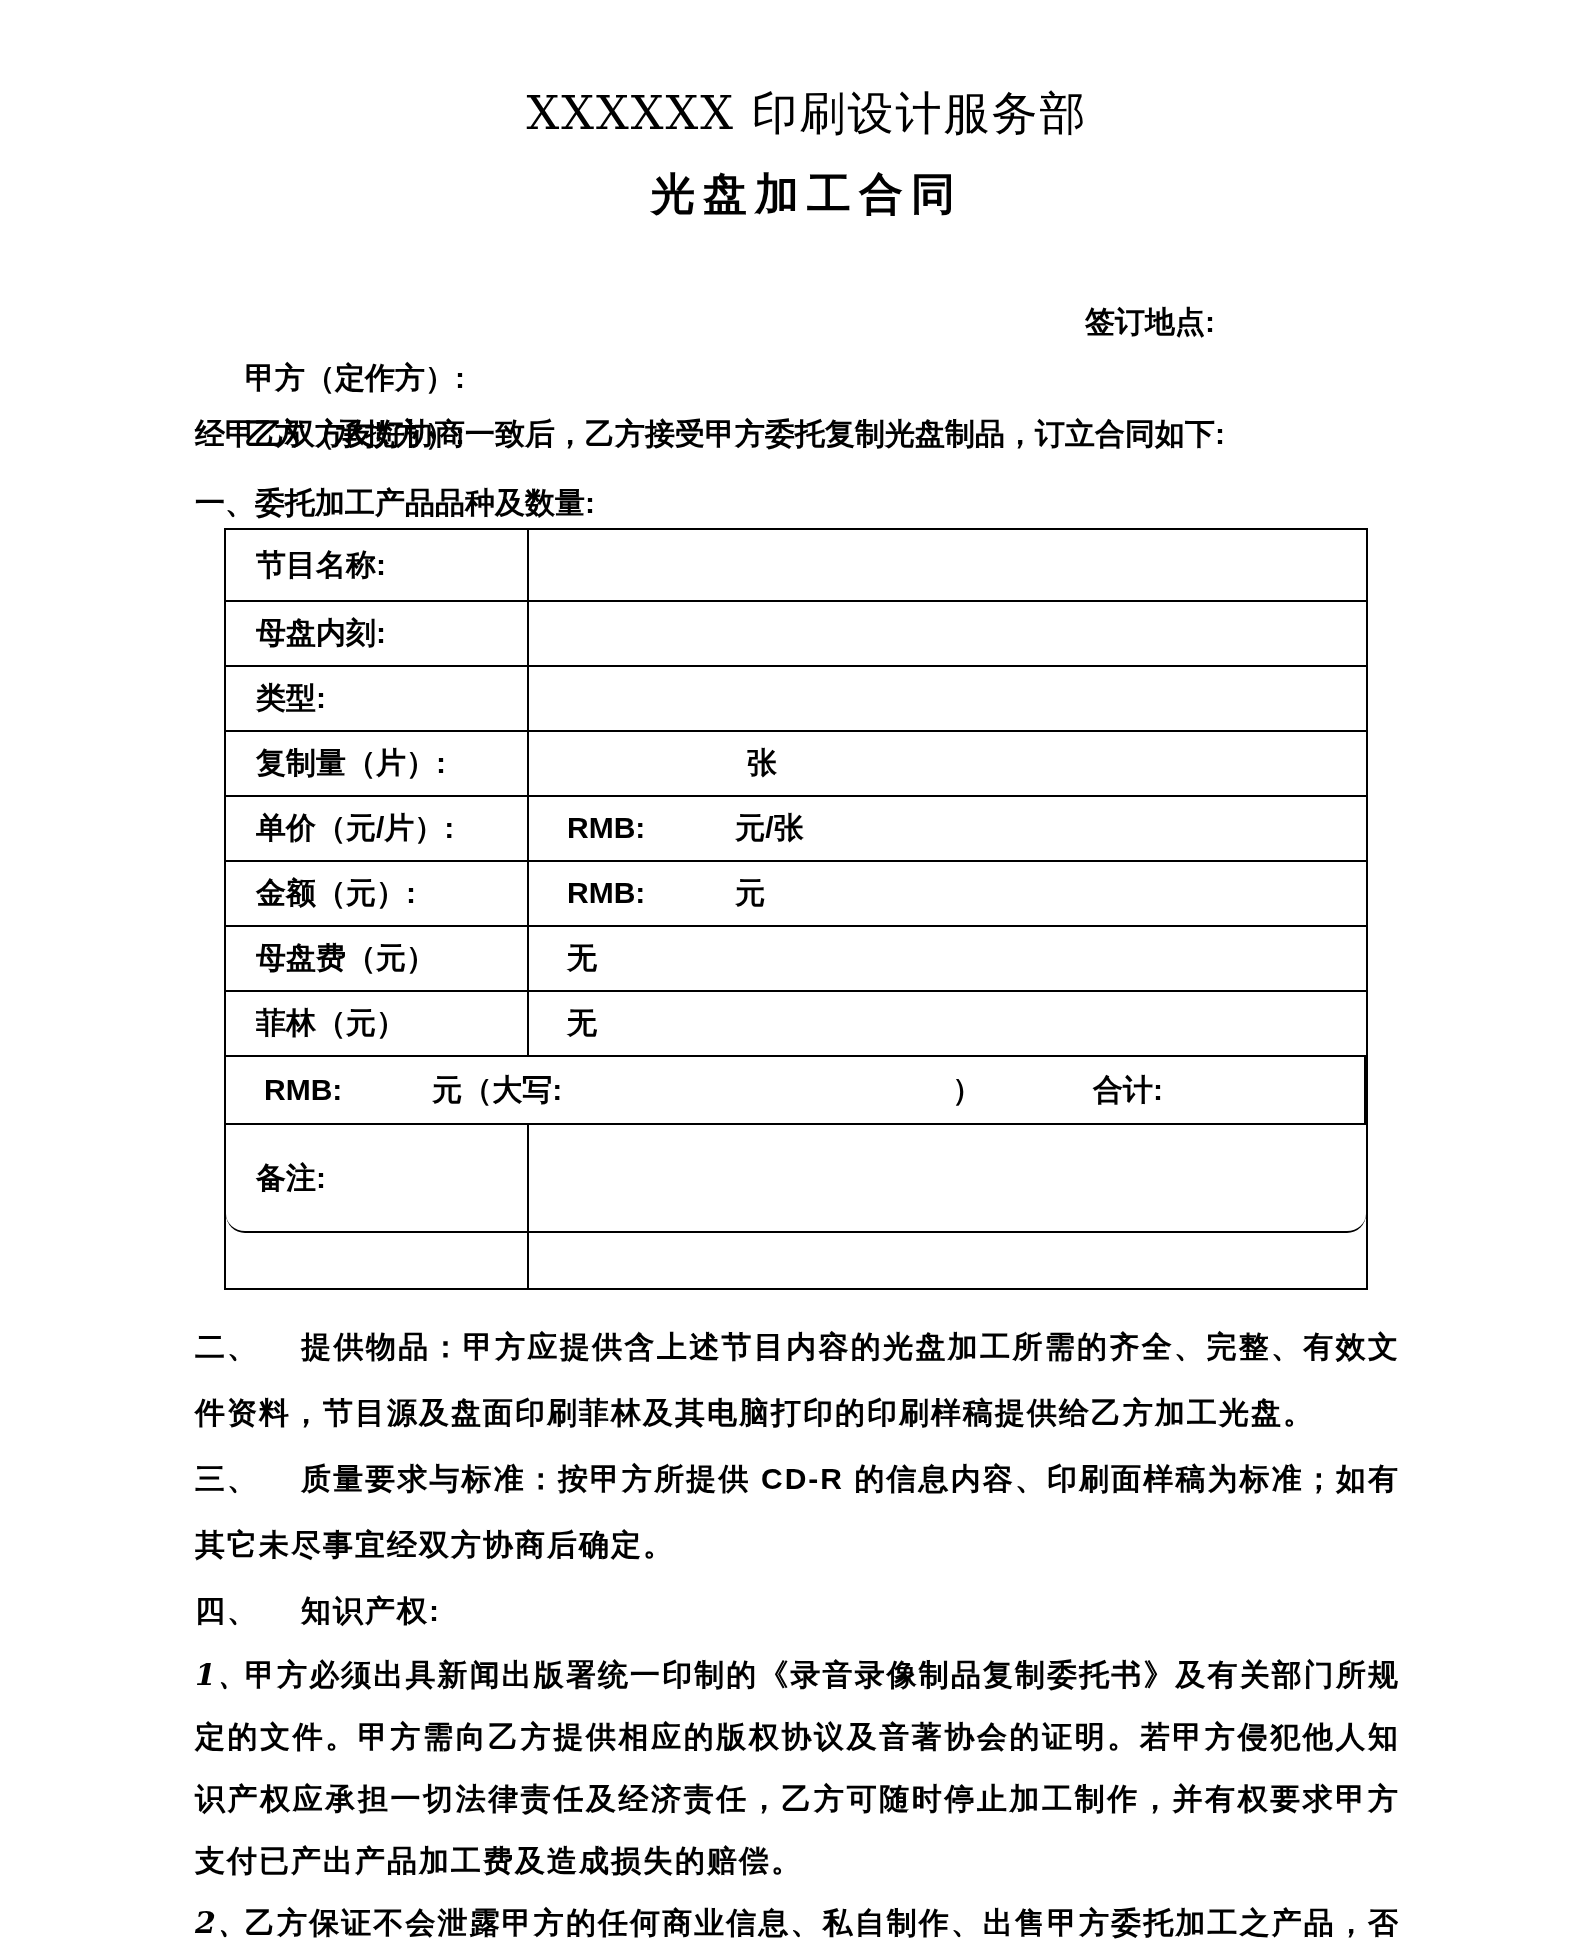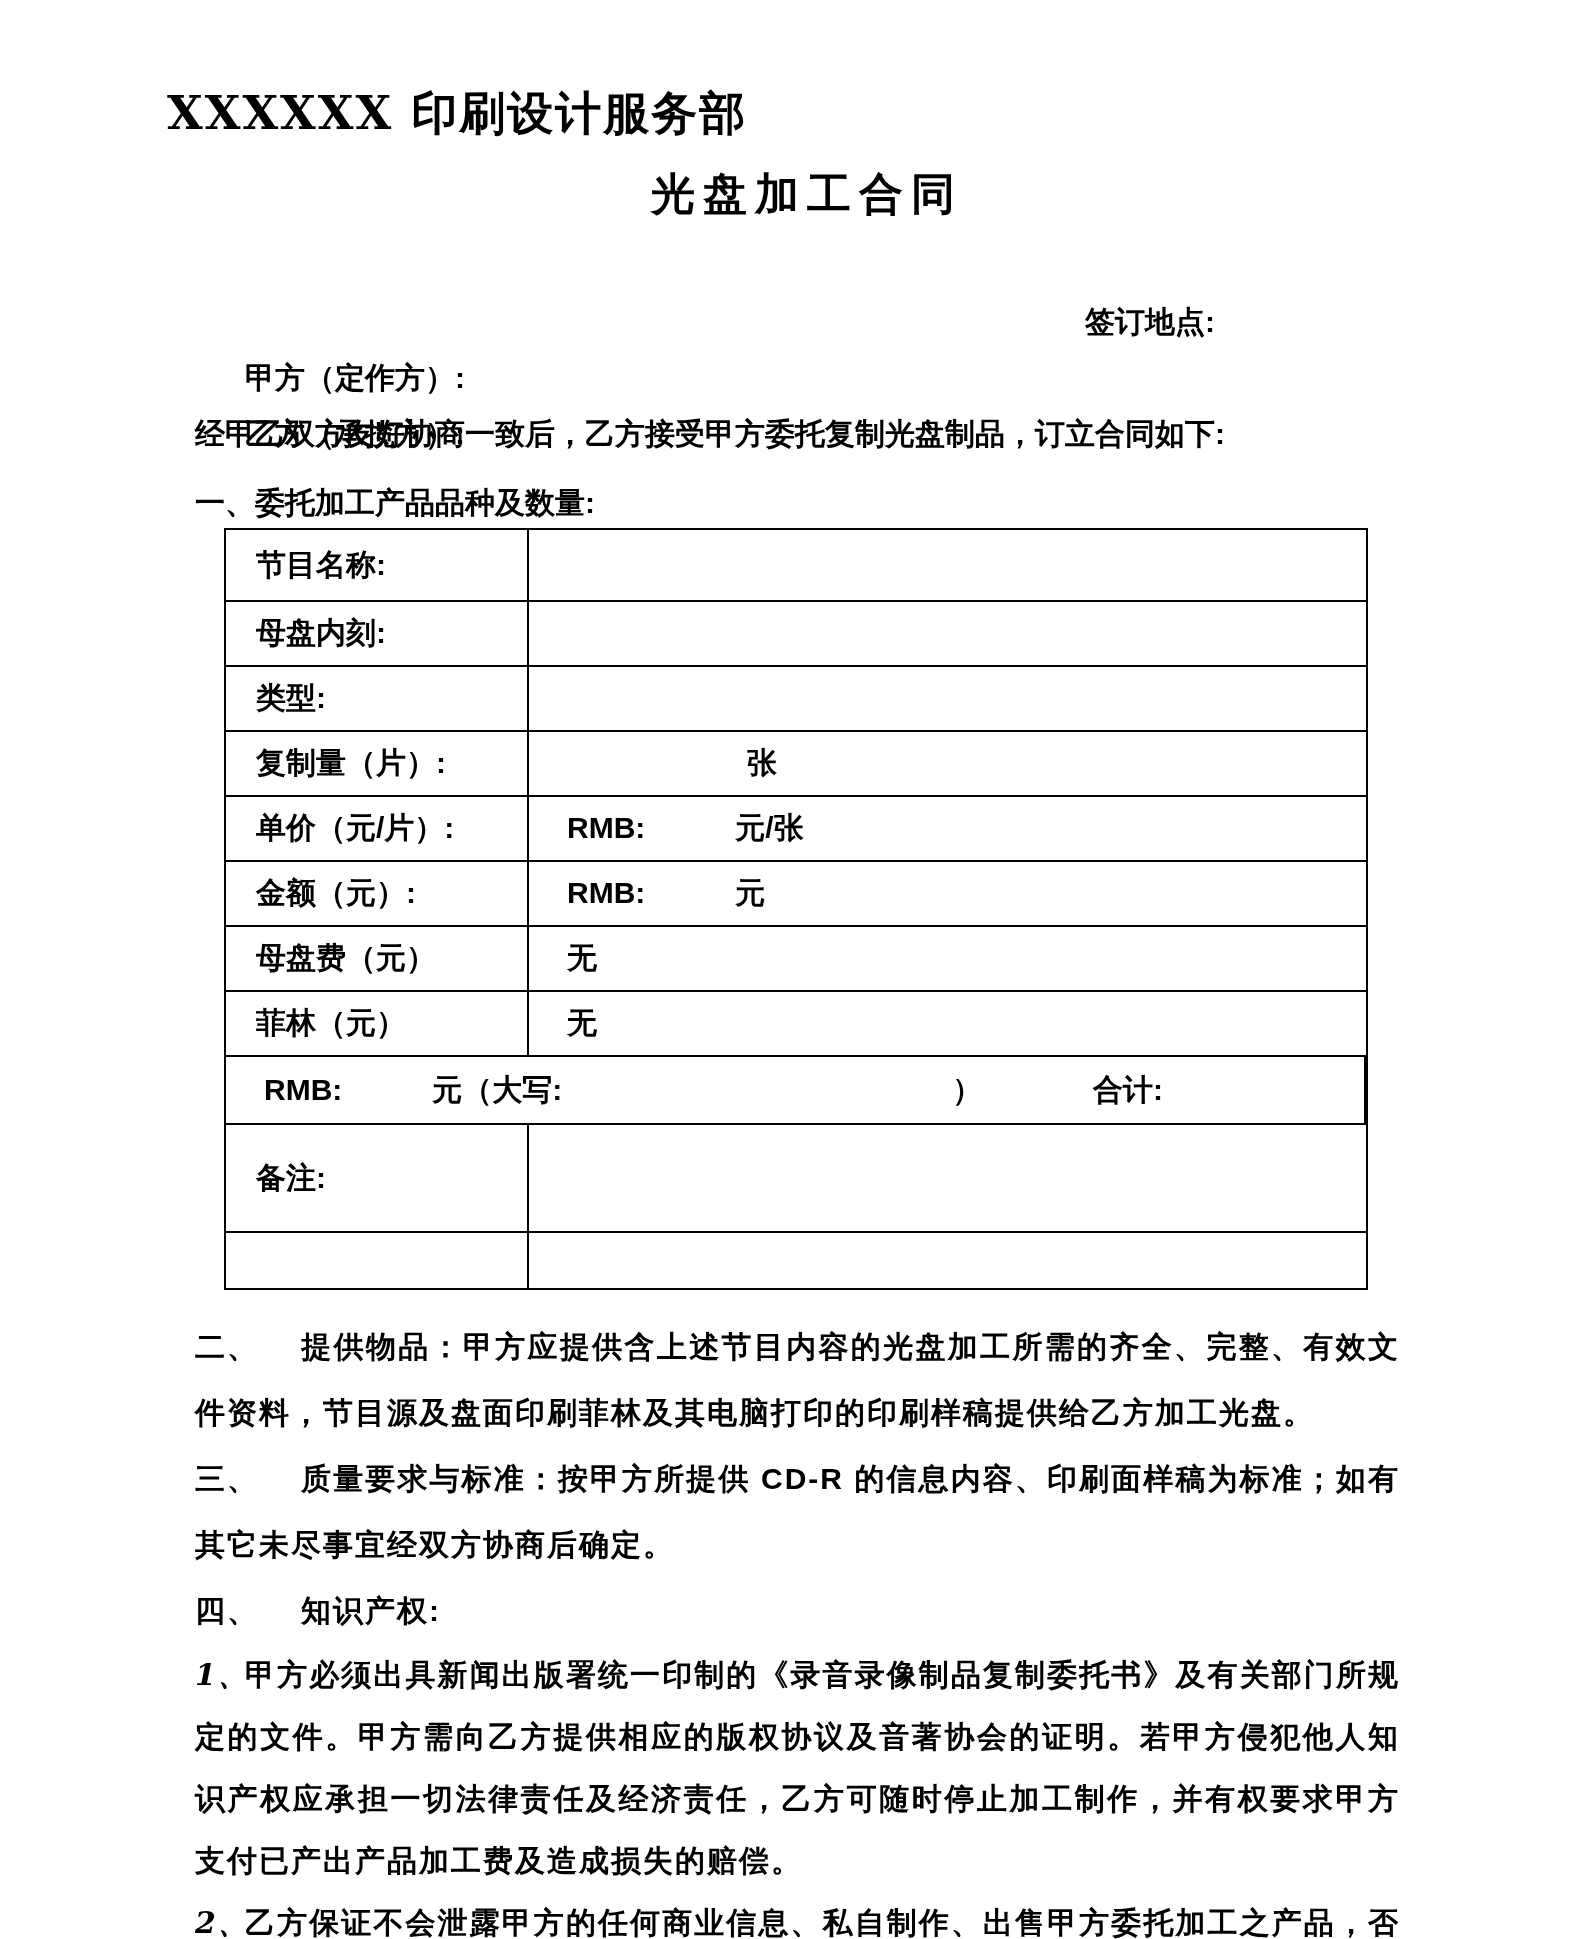--- a/index.html
+++ b/index.html
@@ -5,22 +5,22 @@
   html,body{margin:0;padding:0;}
   body{
     width:1587px;height:1939px;background:#ffffff;color:#000;
     font-family:"Liberation Sans",sans-serif;font-weight:700;
     overflow:hidden;
   }
   .page{padding:86px 140px 0 195px;position:relative;}
 
   
   .title1{
-    font-family:"DejaVu Serif",serif;font-weight:700;
-    font-size:46px;line-height:55px;text-align:left;
+    font-family:"DejaVu Serif",serif;font-weight:400;
+    font-size:46px;line-height:55px;text-align:center;
     letter-spacing:2px;margin-left:-28px;
   }
   .title2{
     font-family:"DejaVu Serif",serif;font-weight:700;
     font-size:44px;line-height:53px;text-align:center;
     letter-spacing:8px;margin-left:-28px;margin-top:26px;
   }
 
   
   .hdr{margin-top:74px;font-size:30px;}
@@ -34,21 +34,21 @@
 
   
   .ctable{
     width:1140px;margin-left:29px;
     border:2px solid #000;border-bottom:none;
     font-size:30px;
   }
   .trow{display:flex;height:63px;border-bottom:2px solid #000;}
   .trow:nth-child(1){height:70px;}
   .trow:nth-child(9){height:66px;}
-  .trow:nth-child(10){height:106px;}
+  .trow:nth-child(10){height:106px;border-radius:19px;}
   .trow:nth-child(11){height:55px;}
   .tcell{display:flex;align-items:center;box-sizing:border-box;}
   .tlabel{width:303px;border-right:2px solid #000;padding-left:30px;}
   .tvalue{flex:1;padding-left:38px;white-space:pre-wrap;}
 
   
   .para{
     width:1205px;margin:0;font-size:30px;letter-spacing:2px;
     text-align:justify;
   }

